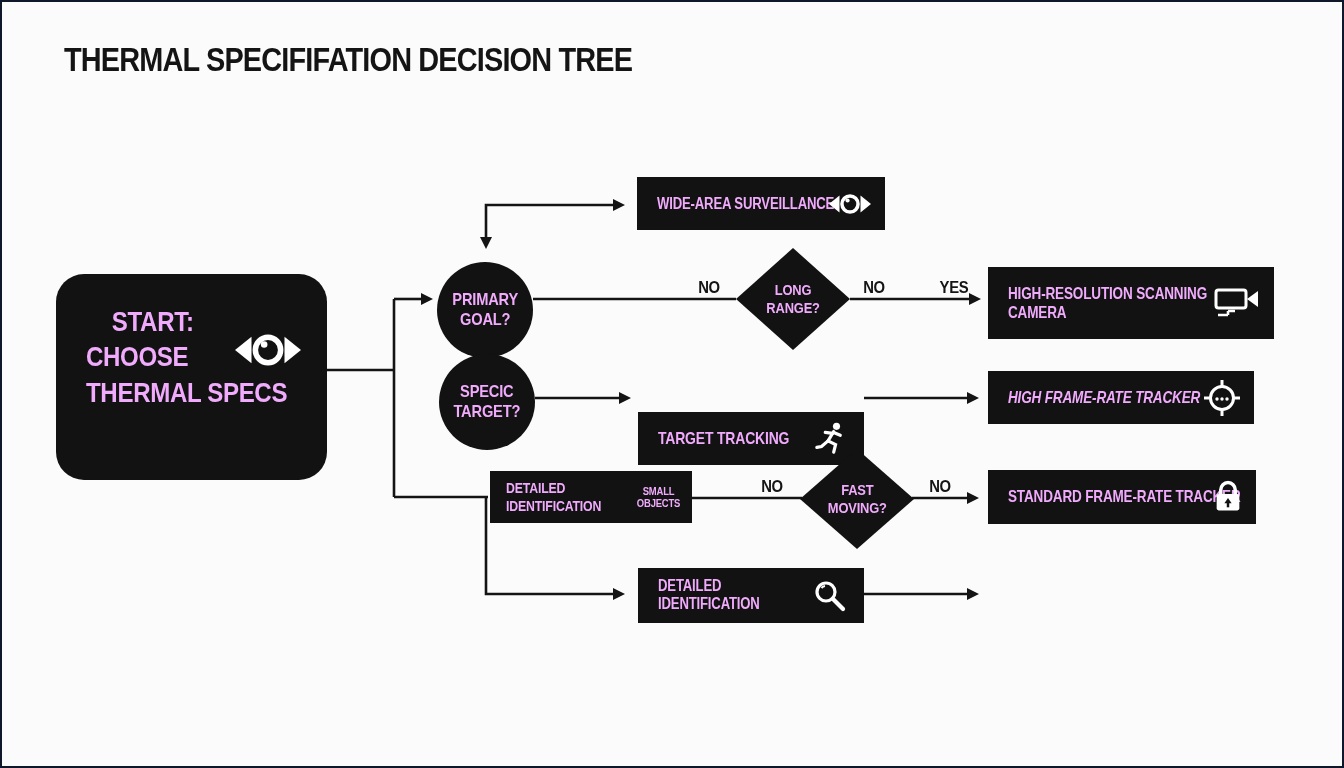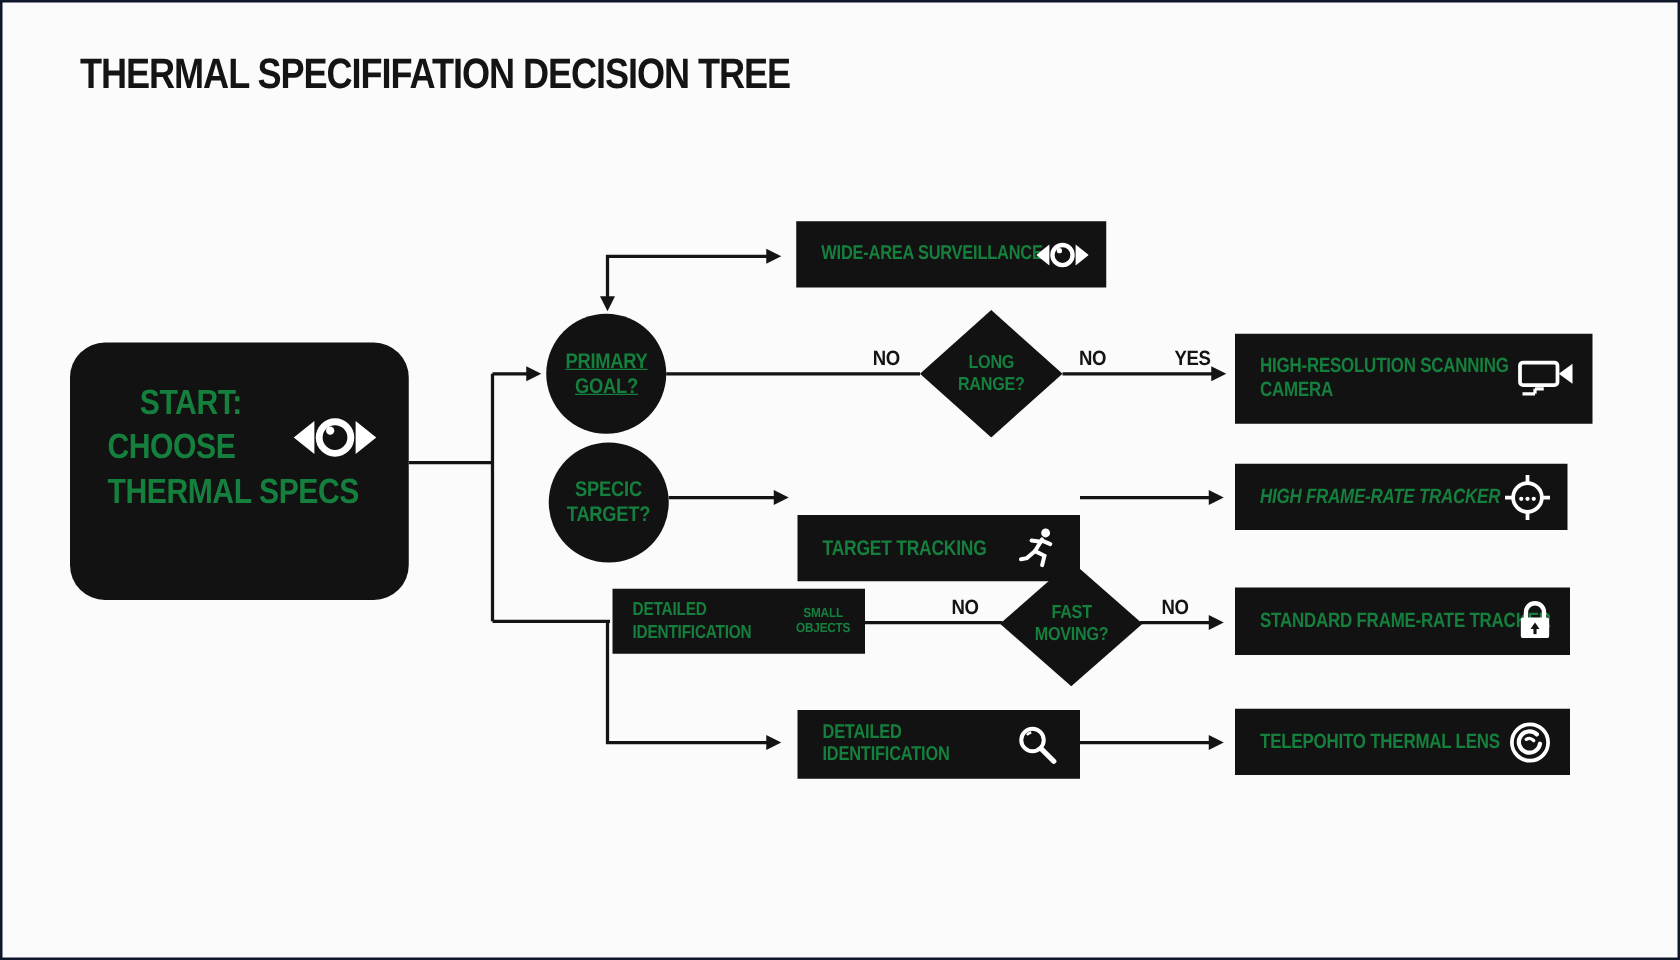--- a/index.html
+++ b/index.html
@@ -11,21 +11,21 @@
     background:#fbfbfb;
     font-family:"Liberation Sans", sans-serif;
     overflow:hidden;
   }
   .title{
     position:absolute;left:62px;top:38px;
     font-size:34px;font-weight:bold;color:#141414;
     letter-spacing:-1px;white-space:nowrap;
     transform:scaleX(0.85);transform-origin:left center;
   }
-  .node{position:absolute;background:#121212;color:#15803d;}
+  .node{position:absolute;background:#121212;color:#f0abfc;}
   .roundbox{border-radius:28px;}
   .circle{border-radius:50%;display:flex;align-items:center;justify-content:center;text-align:center;}
   .diamond{clip-path:polygon(50% 0,100% 50%,50% 100%,0 50%);display:flex;align-items:center;justify-content:center;text-align:center;}
   .lbl{font-weight:bold;white-space:pre-line;letter-spacing:-0.2px;}
   .c-lbl{transform:scaleX(0.86);line-height:1.2;}
   .abs-lbl{
     position:absolute;left:20px;top:50%;
     transform:translateY(-50%) scaleX(0.82);transform-origin:left center;
     font-weight:bold;white-space:pre-line;line-height:1.18;letter-spacing:-0.2px;
   }
@@ -83,21 +83,21 @@
       <div>THERMAL SPECS</div>
     </div>
     <svg class="icon" style="right:26px;top:76px;" width="66" height="44" viewBox="0 0 60 40">
       <polygon points="0,20 15,8 15,32" fill="#fff"></polygon>
       <polygon points="60,20 45,8 45,32" fill="#fff"></polygon>
       <circle cx="30" cy="20" r="11.5" fill="none" stroke="#fff" stroke-width="5"></circle>
       <circle cx="26.5" cy="15" r="3" fill="#fff"></circle>
     </svg>
   </div>
 
-  <div class="node circle" style="left:435px;top:249px;width:96px;height:96px;text-decoration:underline;">
+  <div class="node circle" style="left:435px;top:260px;width:96px;height:96px;">
     <div class="lbl c-lbl" style="font-size:17px;">PRIMARY
 GOAL?</div>
   </div>
   <div class="node circle" style="left:437px;top:352px;width:96px;height:96px;">
     <div class="lbl c-lbl" style="font-size:17px;">SPECIC
 TARGET?</div>
   </div>
 
   <div class="node" style="left:635px;top:175px;width:248px;height:53px;">
     <div class="abs-lbl" style="font-size:16px;white-space:nowrap;">WIDE-AREA SURVEILLANCE</div>
@@ -179,28 +179,20 @@
   <div class="node" style="left:636px;top:566px;width:226px;height:55px;">
     <div class="abs-lbl" style="font-size:16px;">DETAILED
 IDENTIFICATION</div>
     <svg class="icon" style="right:18px;" width="34" height="34" viewBox="0 0 34 34">
       <circle cx="14" cy="13" r="9" fill="none" stroke="#fff" stroke-width="3.2"></circle>
       <path d="M9.5 9 A6 6 0 0 1 13 7" fill="none" stroke="#fff" stroke-width="2"></path>
       <path d="M21 20 L31 30" stroke="#fff" stroke-width="4.2" stroke-linecap="round"></path>
     </svg>
   </div>
 
-  <div class="node" style="left:986px;top:565px;width:268px;height:53px;">
-    <div class="abs-lbl" style="font-size:16.5px;white-space:nowrap;">TELEPOHITO THERMAL LENS</div>
-    <svg class="icon" style="right:14px;" width="36" height="36" viewBox="0 0 36 36">
-      <circle cx="18" cy="18" r="14.5" fill="none" stroke="#fff" stroke-width="3"></circle>
-      <path d="M23.5 11.5 A8.5 8.5 0 1 0 26 19" fill="none" stroke="#fff" stroke-width="3.4" stroke-linecap="round"></path>
-      <path d="M15 15.5 A4.5 4.5 0 0 1 21 16.5" fill="none" stroke="#fff" stroke-width="2.6" stroke-linecap="round"></path>
-    </svg>
-  </div>
 
   <div class="edge-label" style="left:689px;top:276px;width:36px;">NO</div>
   <div class="edge-label" style="left:854px;top:276px;width:36px;">NO</div>
   <div class="edge-label" style="left:932px;top:276px;width:40px;">YES</div>
   <div class="edge-label" style="left:752px;top:475px;width:36px;">NO</div>
   <div class="edge-label" style="left:920px;top:475px;width:36px;">NO</div>
 
 </div>
 
 </body></html>

